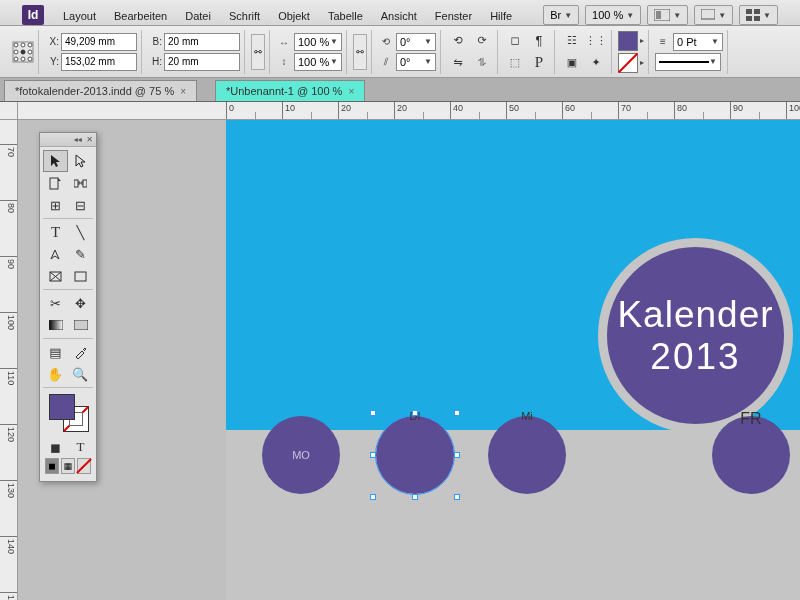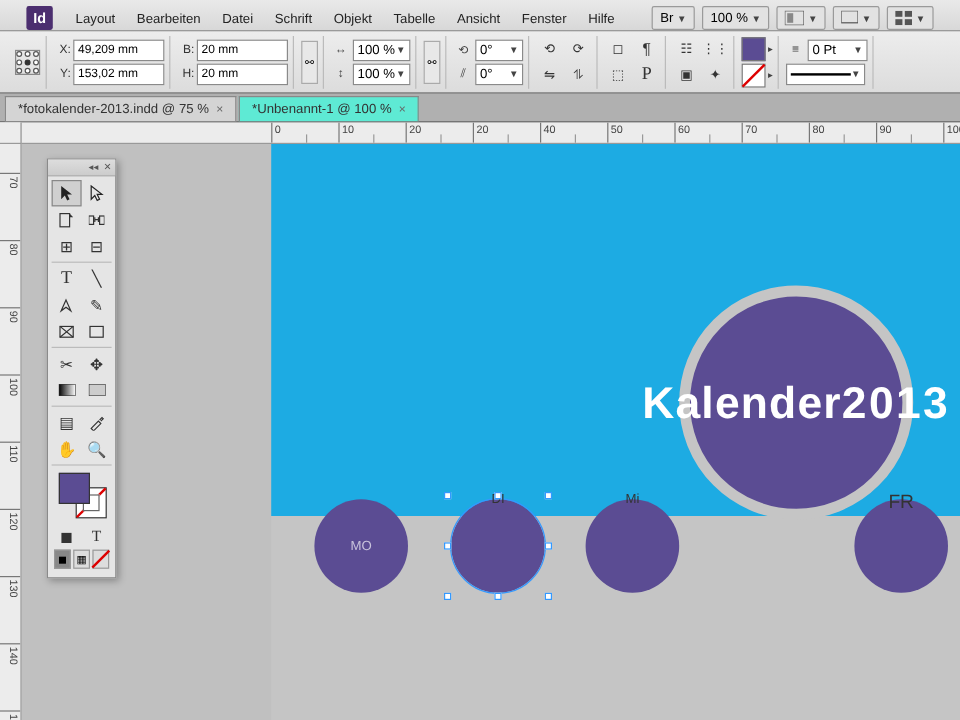--- a/index.html
+++ b/index.html
@@ -16,33 +16,33 @@
 .field-label{font-size:10px;color:#333;width:14px;text-align:right}
 .num-field{width:76px;height:18px;border:1px solid #8a8a8a;background:#fff;padding:0 3px;font-size:10px;display:flex;align-items:center}
 .tiny-icon{width:16px;height:16px;display:flex;align-items:center;justify-content:center;font-size:10px;color:#444}
 .link-icon{width:14px;height:36px;border:1px solid #aaa;background:#e8e8e8;display:flex;align-items:center;justify-content:center;font-size:9px}
 .icon-btn{width:22px;height:20px;border:1px solid transparent;display:flex;align-items:center;justify-content:center;font-size:11px;color:#333}
 .pct-field{width:48px;height:18px;border:1px solid #8a8a8a;background:#fff;font-size:10px;display:flex;align-items:center;padding:0 3px;justify-content:space-between}
 .color-swatch{width:20px;height:20px;background:#5b4c93;border:1px solid #777}
 .stroke-none{width:20px;height:20px;background:#fff;border:1px solid #777;position:relative}
 .stroke-none::after{content:"";position:absolute;width:26px;height:2px;background:#d00;top:8px;left:-4px;transform:rotate(-45deg)}
 .tabbar{background:#b0b0b0;height:24px;display:flex;align-items:flex-end;border-bottom:1px solid #666;padding-left:4px}
-.tab{background:#d4d4d4;border:1px solid #888;border-bottom:none;padding:4px 10px;margin-right:2px;font-size:11px;color:#333;display:flex;align-items:center;gap:6px}
+.tab{background:#d4d4d4;border:1px solid #888;border-bottom:none;padding:4px 10px;margin-right:18px;font-size:11px;color:#333;display:flex;align-items:center;gap:6px}
 .tab.active{background:#5eead4}
 .tab-close{font-size:10px;color:#666}
 .ruler-h{position:absolute;top:102px;left:18px;right:0;height:18px;background:#ececec;border-bottom:1px solid #999;display:flex;overflow:hidden}
 .ruler-v{position:absolute;top:102px;left:0;width:18px;bottom:0;background:#ececec;border-right:1px solid #999;display:flex;flex-direction:column;overflow:hidden}
 .ruler-corner{position:absolute;top:102px;left:0;width:18px;height:18px;background:#ececec;border-right:1px solid #999;border-bottom:1px solid #999;z-index:3}
 .ruler-tick-h{position:relative;width:56px;border-left:1px solid #777;height:100%;font-size:9px;color:#444;padding-left:2px;padding-top:1px;flex-shrink:0}
 .ruler-tick-h::after{content:"";position:absolute;left:28px;top:10px;width:1px;height:8px;background:#999}
 .ruler-tick-v{position:relative;height:56px;border-top:1px solid #777;width:100%;font-size:9px;color:#444;writing-mode:vertical-rl;padding-top:2px;padding-right:1px;flex-shrink:0}
 .canvas-area{position:absolute;top:120px;left:18px;right:0;bottom:0;background:#c0c0c0;overflow:hidden}
 .page{position:absolute;top:0;left:208px;width:640px;height:600px;background:#c5c5c5}
 .sky{position:absolute;top:0;left:0;right:0;height:310px;background:#1dabe3}
-.big-circle{position:absolute;width:195px;height:195px;border-radius:50%;background:#5b4c93;border:9px solid #c5c5c5;top:118px;left:340px;display:flex;flex-direction:row;align-items:center;justify-content:center;color:#fff;font-weight:700}
+.big-circle{position:absolute;width:195px;height:195px;border-radius:50%;background:#5b4c93;border:9px solid #c5c5c5;top:118px;left:372px;display:flex;flex-direction:column;align-items:center;justify-content:center;color:#fff;font-weight:400}
 .big-circle .t1{font-size:37px;letter-spacing:1px;font-family:"Century Gothic",sans-serif}
 .big-circle .t2{font-size:37px;letter-spacing:2px;font-family:"Century Gothic",sans-serif}
 .day-circle{position:absolute;width:78px;height:78px;border-radius:50%;background:#5b4c93;display:flex;align-items:center;justify-content:center;color:#c9c3dc;font-size:15px}
 .day-circle.sel{outline:1px solid #39f}
 .sel-handles{position:absolute;pointer-events:none}
 .sh{position:absolute;width:6px;height:6px;background:#fff;border:1px solid #39f}
 .toolbox{position:absolute;top:12px;left:21px;width:58px;background:#e5e5e5;border:1px solid #8a8a8a;box-shadow:2px 2px 6px rgba(0,0,0,.3);z-index:10}
 .toolbox-header{height:14px;background:linear-gradient(#ddd,#ccc);border-bottom:1px solid #aaa;display:flex;align-items:center;justify-content:flex-end;padding:0 3px;font-size:8px;color:#555}
 .tool-grid{display:grid;grid-template-columns:1fr 1fr;gap:0;padding:3px}
 .tool{width:25px;height:22px;display:flex;align-items:center;justify-content:center;font-size:13px;color:#333;border:1px solid transparent}

